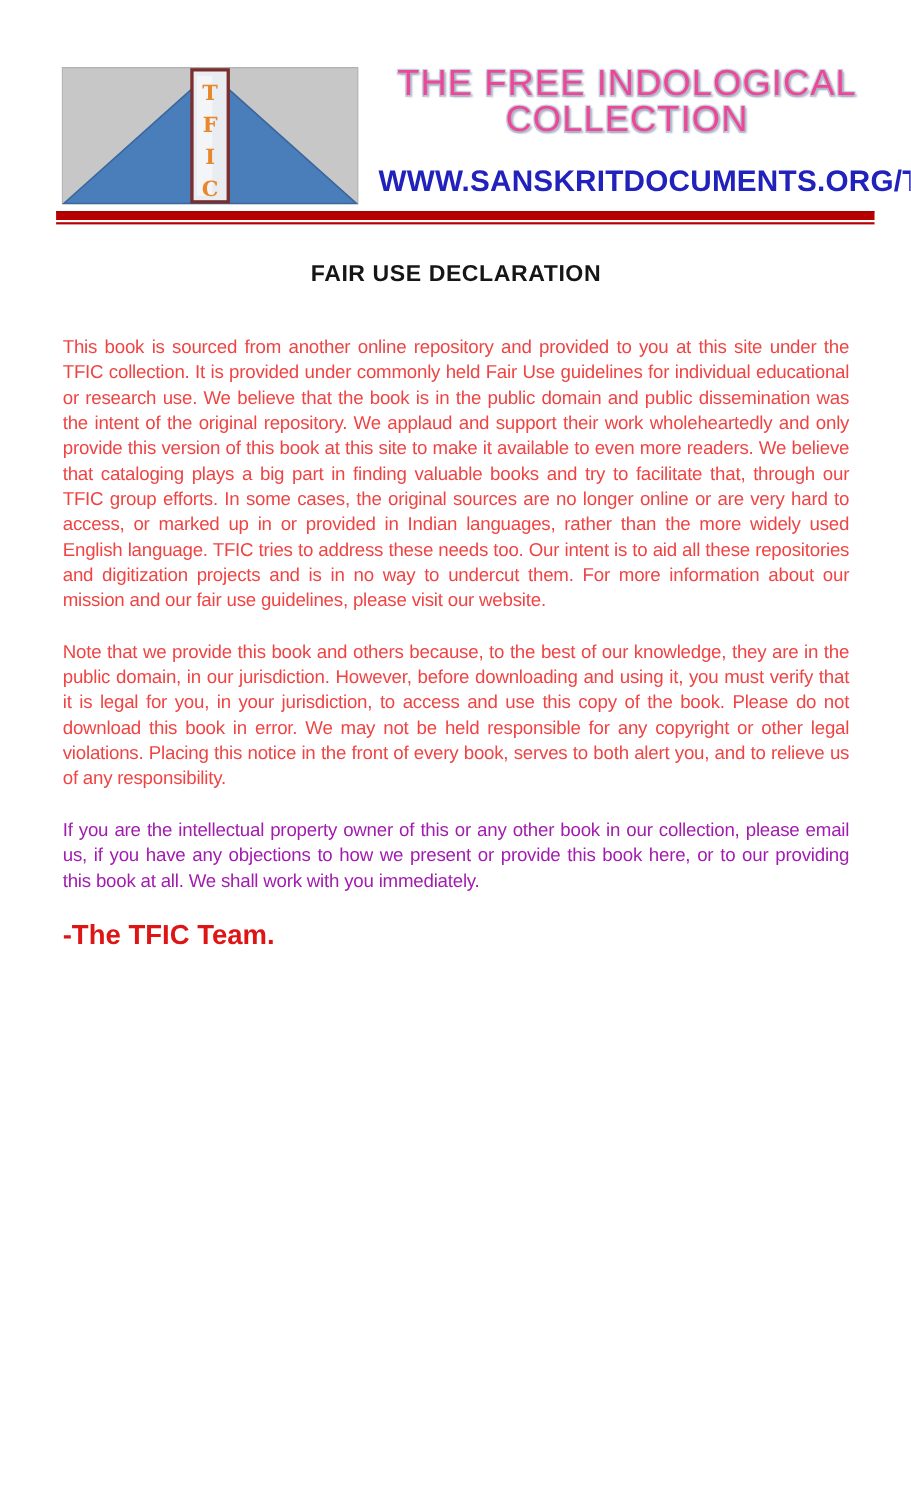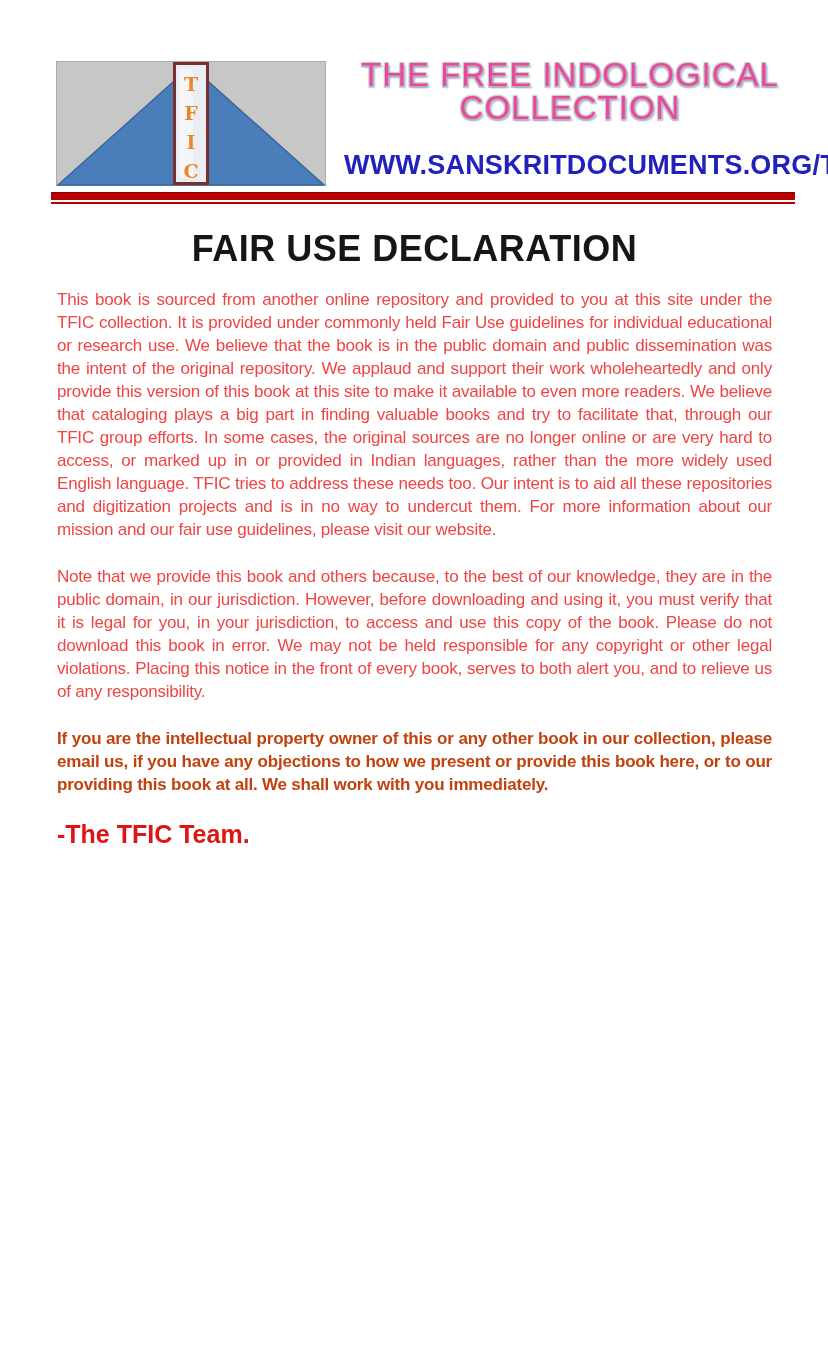--- a/index.html
+++ b/index.html
@@ -67,39 +67,39 @@
   }
 
   
   .content {
     position: absolute;
     left: 57px;
     top: 230px;
     width: 715px;
   }
   .doc-title {
-    margin: 0 0 20px 0;
+    margin: 0 0 36px 0;
     text-align: center;
-    font-size: 36px;
+    font-size: 21px;
     line-height: 38px;
     font-weight: bold;
     letter-spacing: 0.5px;
     color: #161616;
   }
   .para {
     margin: 0 0 24px 0;
     font-size: 17px;
     line-height: 23px;
     letter-spacing: -0.2px;
     text-align: justify;
     color: #ef4444;
   }
   .para.bold {
-    font-weight: bold;
-    color: #c2410c;
+    font-weight: normal;
+    color: #a21caf;
   }
   .signature {
     font-size: 25px;
     font-weight: bold;
     color: #dd1515;
   }
 </style>
 </head>
 <body>
 

